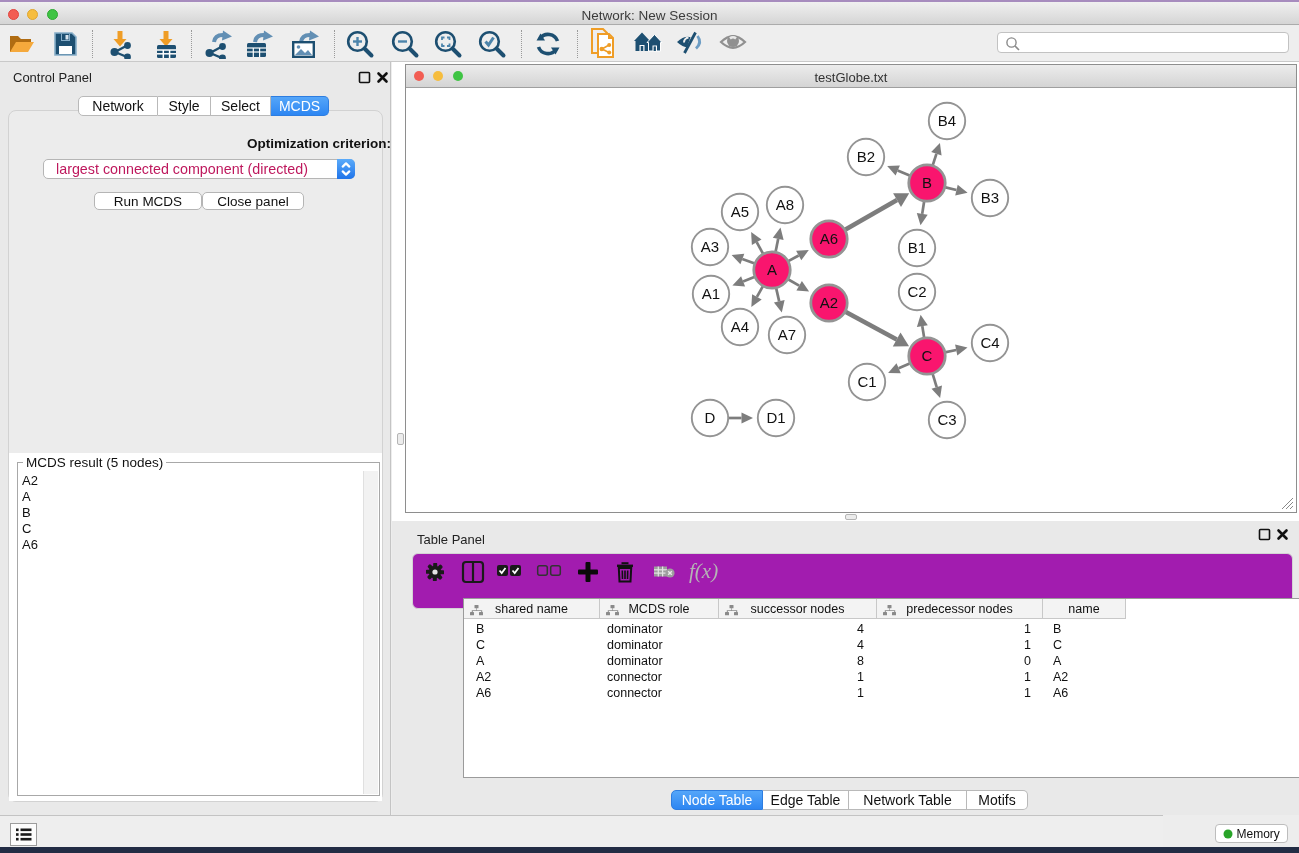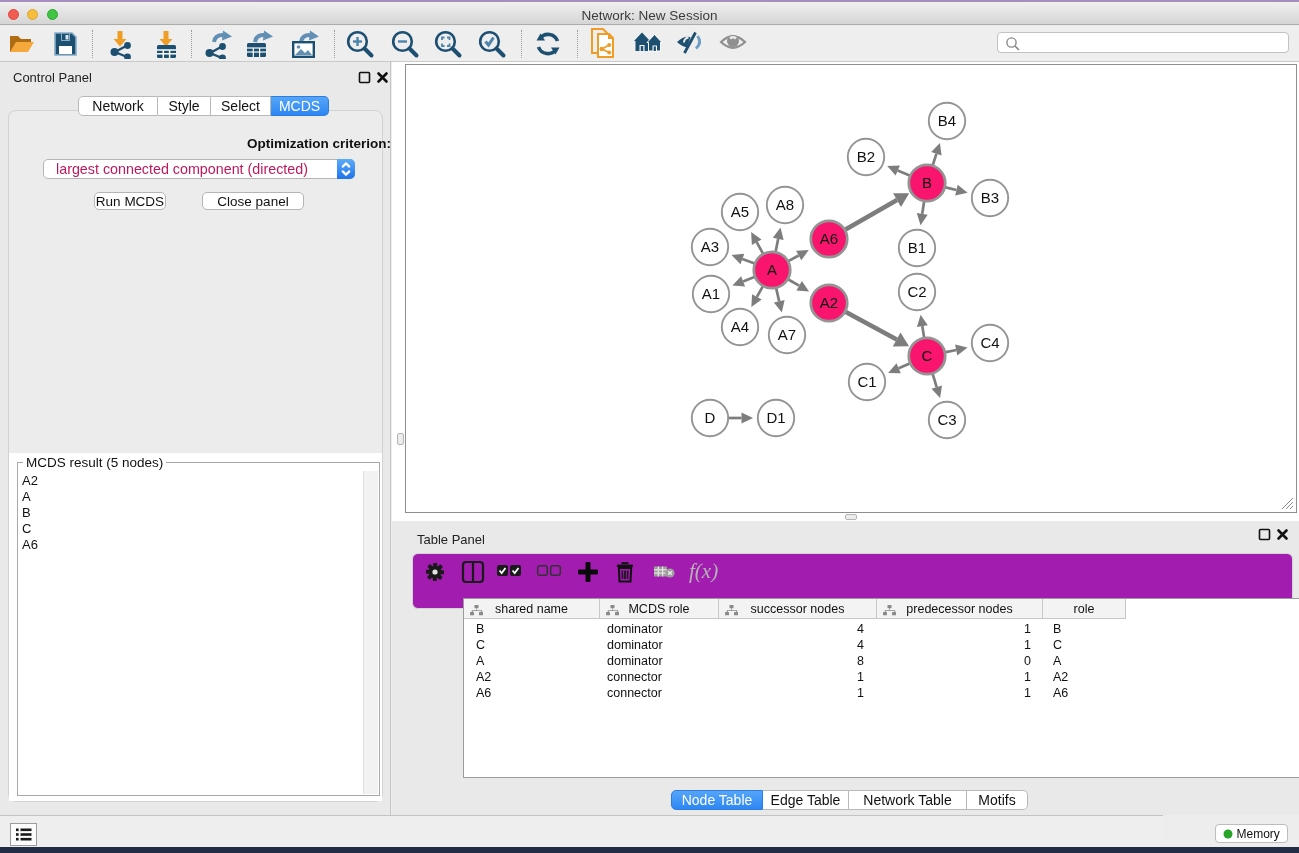--- a/index.html
+++ b/index.html
@@ -236,37 +236,43 @@
   </div>
   <div class="abs" id="optlabel">Optimization criterion:</div>
   <div class="abs" id="dropdown"></div>
   <div class="abs" id="ddtext">largest connected component (directed)</div>
   <div class="abs" id="ddspin"><svg width="18" height="20" viewBox="0 0 18 20">
         <g stroke="#fff" stroke-width="2.2" fill="none" stroke-linecap="round" stroke-linejoin="round">
           <path d="M5.7 7.6 L9 4.4 12.3 7.6"></path>
           <path d="M5.7 12.4 L9 15.6 12.3 12.4"></path>
         </g>
       </svg></div>
-  <div class="abs btn" style="left:94px;width:72px;">Run MCDS</div>
+  <div class="abs btn" style="left:94px;width:108px;">Run MCDS</div>
   <div class="abs btn" style="left:202px;width:102px;">Close panel</div>
   <div class="abs" style="left:9px;top:391px;width:373px;height:348px;background:#fff;"></div>
   <div class="abs" id="fieldset"></div>
   <div class="abs" id="legend">MCDS result (5 nodes)</div>
   <div class="abs" id="mlist">
     <div class="abs mitem" style="top:3px;">A2</div>
     <div class="abs mitem" style="top:19px;">A</div>
     <div class="abs mitem" style="top:35px;">B</div>
     <div class="abs mitem" style="top:51px;">C</div>
     <div class="abs mitem" style="top:67px;">A6</div>
   </div>
   <div class="abs" id="mscroll"></div>
 </div>
 
 <div class="abs" id="desktop"></div>
 <div class="abs" id="gwin">
+  <div class="abs" id="gtitle">
+    <div class="abs tl2" style="left:8px;background:#f25d53;"></div>
+    <div class="abs tl2" style="left:27px;background:#f6bd3e;"></div>
+    <div class="abs tl2" style="left:47px;background:#3fc444;"></div>
+    <div class="abs" id="gname">testGlobe.txt</div>
+  </div>
   <div class="abs" id="gcanvas" style="left:0;top:24px;width:890px;height:424px;">
     <svg width="891" height="420" style="position:absolute;left:0;top:0">
         <line x1="350.2" y1="187.2" x2="337.1" y2="192.4" stroke="#7d7d7d" stroke-width="2.7"></line>
         <polygon points="326.4,196.6 335.1,187.3 339.1,197.5" fill="#7d7d7d"></polygon>
         <line x1="350.1" y1="175.1" x2="336.3" y2="170.0" stroke="#7d7d7d" stroke-width="2.7"></line>
         <polygon points="325.6,166.0 338.3,164.8 334.4,175.2" fill="#7d7d7d"></polygon>
         <line x1="357.8" y1="166.1" x2="350.7" y2="153.2" stroke="#7d7d7d" stroke-width="2.7"></line>
         <polygon points="345.1,143.1 355.5,150.6 345.9,155.9" fill="#7d7d7d"></polygon>
         <line x1="369.3" y1="164.3" x2="372.2" y2="149.8" stroke="#7d7d7d" stroke-width="2.7"></line>
         <polygon points="374.5,138.6 377.6,150.9 366.8,148.8" fill="#7d7d7d"></polygon>
@@ -446,21 +452,21 @@
         </svg></div>
       <div class="abs hcell" style="left:413px;width:166px;">predecessor nodes</div>
       <div class="abs" style="left:419px;top:4px;"><svg width="13" height="11" viewBox="0 0 13 11" style="vertical-align:-1px">
           <g fill="#8a8a8a">
             <rect x="4.5" y="0" width="4" height="3.2" rx="0.5"></rect>
             <rect x="0" y="7" width="4" height="3.2" rx="0.5"></rect>
             <rect x="9" y="7" width="4" height="3.2" rx="0.5"></rect>
             <path d="M6.2 3v2.2H1.8V8h1v-2h8.4v2h1V5.2H6.8V3z"></path>
           </g>
         </svg></div>
-      <div class="abs hcell" style="left:579px;width:83px;">role</div>
+      <div class="abs hcell" style="left:579px;width:83px;">name</div>
     <div class="abs tcell" style="left:12px;top:23px;">B</div>
       <div class="abs tcell" style="left:143px;top:23px;">dominator</div>
       <div class="abs tcell" style="left:255px;top:23px;width:145px;text-align:right;">4</div>
       <div class="abs tcell" style="left:413px;top:23px;width:154px;text-align:right;">1</div>
       <div class="abs tcell" style="left:589px;top:23px;">B</div>
       <div class="abs tcell" style="left:12px;top:39px;">C</div>
       <div class="abs tcell" style="left:143px;top:39px;">dominator</div>
       <div class="abs tcell" style="left:255px;top:39px;width:145px;text-align:right;">4</div>
       <div class="abs tcell" style="left:413px;top:39px;width:154px;text-align:right;">1</div>
       <div class="abs tcell" style="left:589px;top:39px;">C</div>

